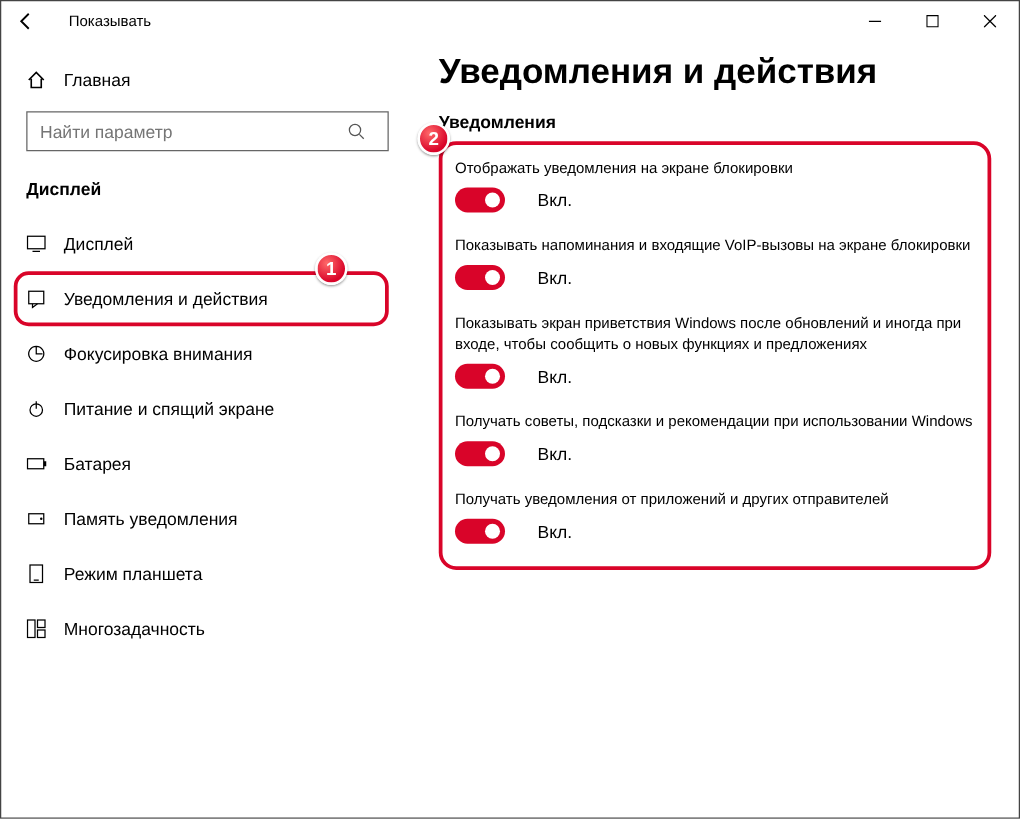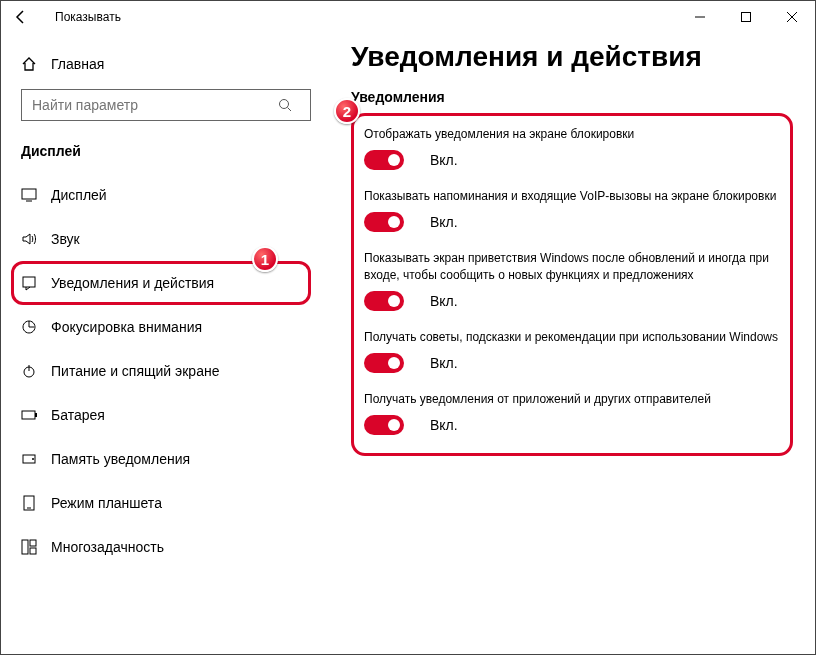--- a/index.html
+++ b/index.html
@@ -130,28 +130,20 @@
       <ul class="nav">
         <li>
           <span class="icon">
               <svg width="16" height="16" viewBox="0 0 16 16">
                 <rect x="1" y="2" width="14" height="10" stroke="#000" fill="none"></rect>
                 <line x1="5" y1="14" x2="11" y2="14" stroke="#000"></line>
               </svg>
             </span>
           <span>Дисплей</span>
         </li>
-        <li>
-          <span class="icon">
-              <svg width="16" height="16" viewBox="0 0 16 16">
-                <path d="M2 6v4h3l4 3V3L5 6H2z M11 5c1 1 1 5 0 6 M13 3c2 2 2 8 0 10" stroke="#000" fill="none"></path>
-              </svg>
-            </span>
-          <span>Звук</span>
-        </li>
         <li class="selected-outline">
           <span class="icon">
               <svg width="16" height="16" viewBox="0 0 16 16">
                 <rect x="2" y="2" width="12" height="10" stroke="#000" fill="none"></rect>
                 <path d="M5 12 L5 15 L9 12" stroke="#000" fill="none"></path>
               </svg>
             </span>
           <span>Уведомления и действия</span>
           <div class="callout callout-1">1</div>
         </li>

